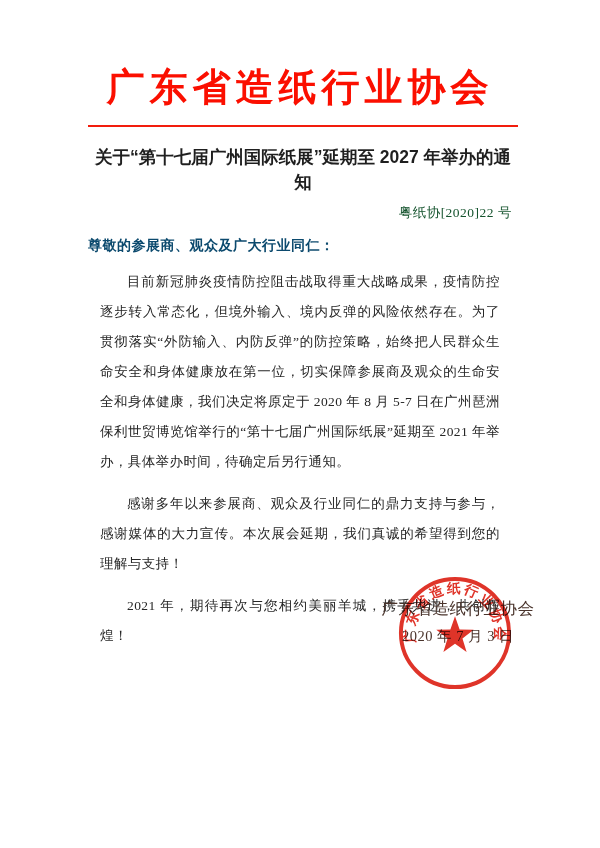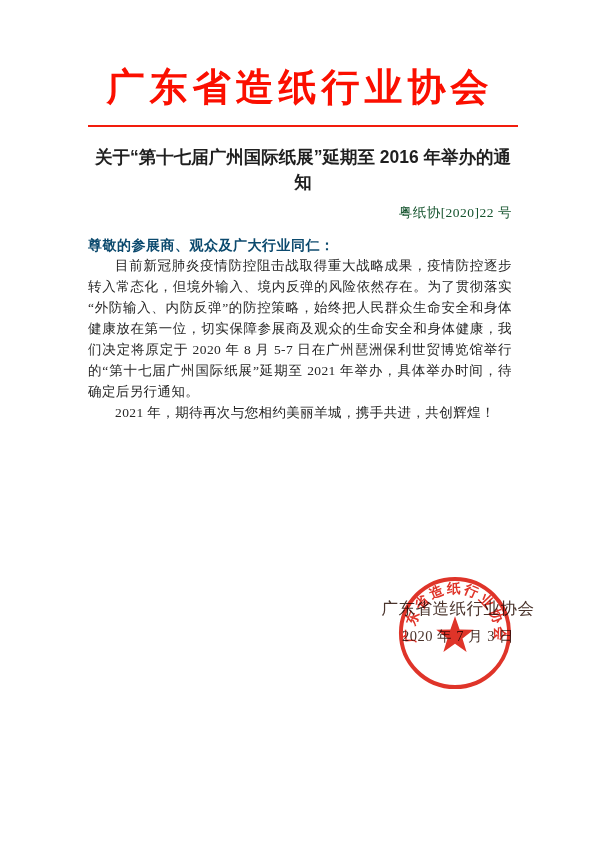--- a/index.html
+++ b/index.html
@@ -56,23 +56,23 @@
   }
   .salutation {
     margin: 15px 0 0 0;
     font-size: 14px;
     font-weight: bold;
     color: #0c4a6e;
     font-family: "Liberation Sans", "DejaVu Sans", sans-serif;
     letter-spacing: 0.5px;
   }
   .body-para {
-    margin: 0;
+    margin: 12px;
     font-size: 13.5px;
-    line-height: 21px;
+    line-height: 30px;
     text-align: justify;
     text-indent: 2em;
     letter-spacing: 0.4px;
     color: #262626;
   }
   .body-para:first-of-type {
     margin-top: 4px;
   }
   .signature-block {
     position: absolute;
@@ -116,28 +116,29 @@
 </head>
 <body>
 
 <div class="page">
   <div class="content">
 
     <h1 class="letterhead-title">广东省造纸行业协会</h1>
 
     <div class="letterhead-rule"></div>
 
-    <h2 class="subject">关于“第十七届广州国际纸展”延期至 2016 年举办的通知</h2>
+    <h2 class="subject">关于“第十七届广州国际纸展”延期至 2027 年举办的通知</h2>
 
     <div class="doc-number">粤纸协[2020]22 号</div>
 
     <p class="salutation">尊敬的参展商、观众及广大行业同仁：</p>
 
     <p class="body-para">目前新冠肺炎疫情防控阻击战取得重大战略成果，疫情防控逐步转入常态化，但境外输入、境内反弹的风险依然存在。为了贯彻落实“外防输入、内防反弹”的防控策略，始终把人民群众生命安全和身体健康放在第一位，切实保障参展商及观众的生命安全和身体健康，我们决定将原定于 2020 年 8 月 5-7 日在广州琶洲保利世贸博览馆举行的“第十七届广州国际纸展”延期至 2021 年举办，具体举办时间，待确定后另行通知。</p>
 
+    <p class="body-para">感谢多年以来参展商、观众及行业同仁的鼎力支持与参与，感谢媒体的大力宣传。本次展会延期，我们真诚的希望得到您的理解与支持！</p>
 
 
     <p class="body-para">2021 年，期待再次与您相约美丽羊城，携手共进，共创辉煌！</p>
   </div>
 
   <div class="signature-block">
     <div class="signature-org">广东省造纸行业协会</div>
     <div class="signature-date">2020 年 7 月 3 日</div>
   </div>
 

